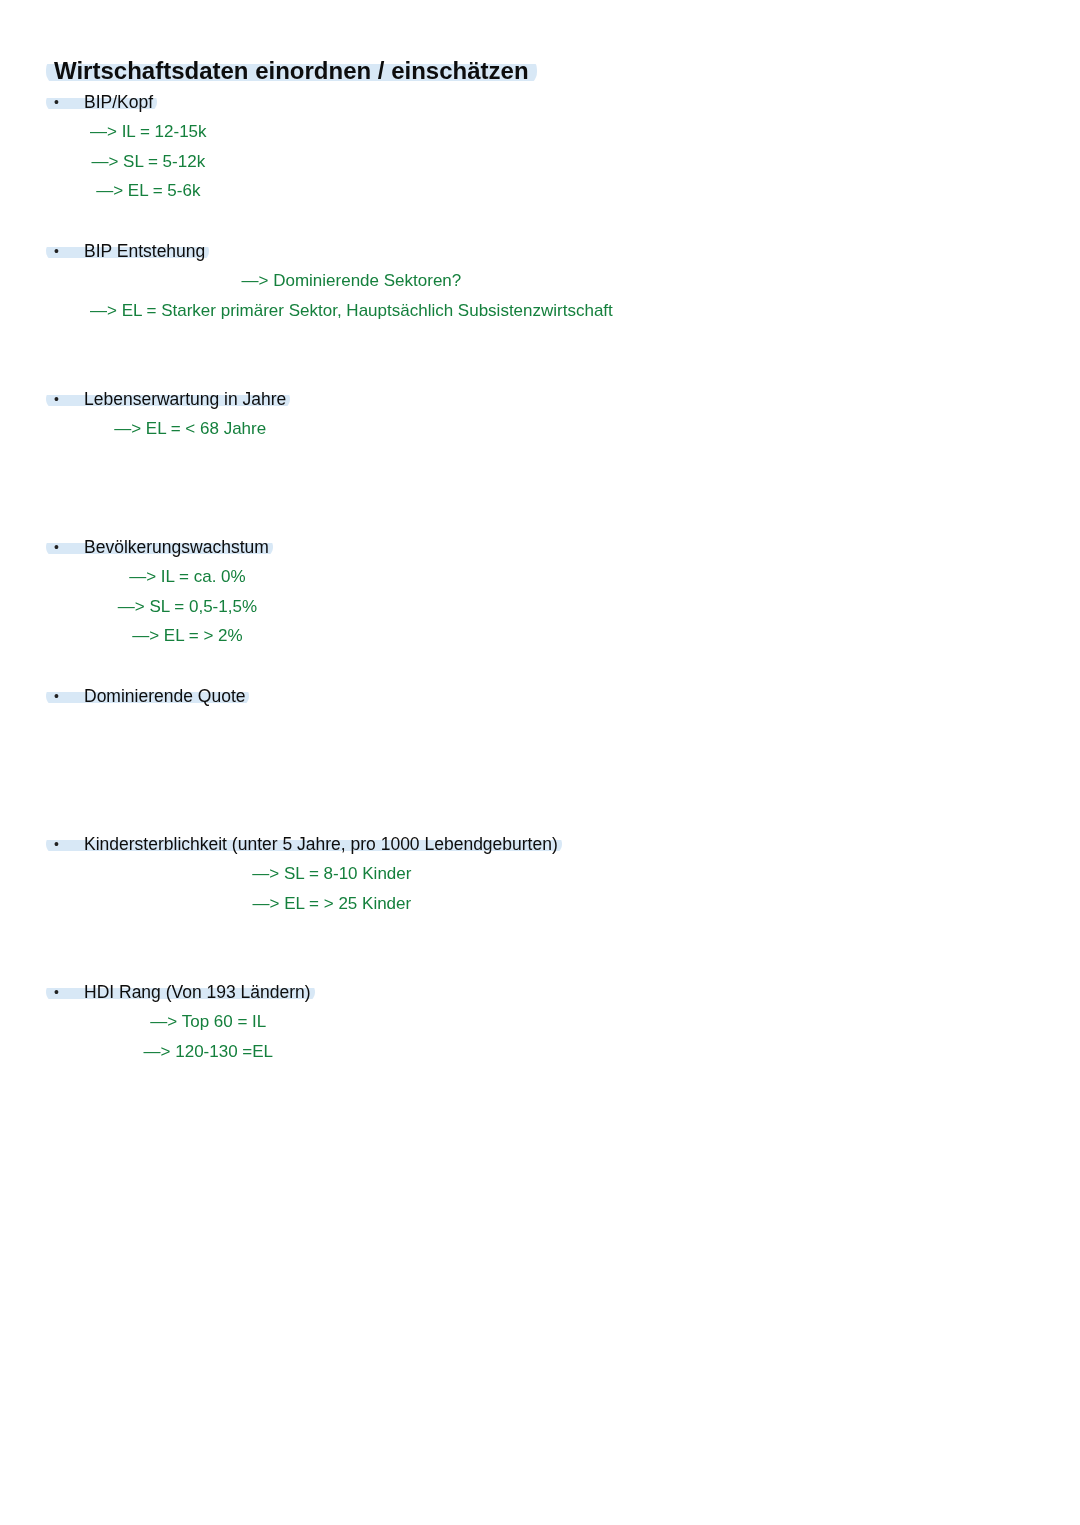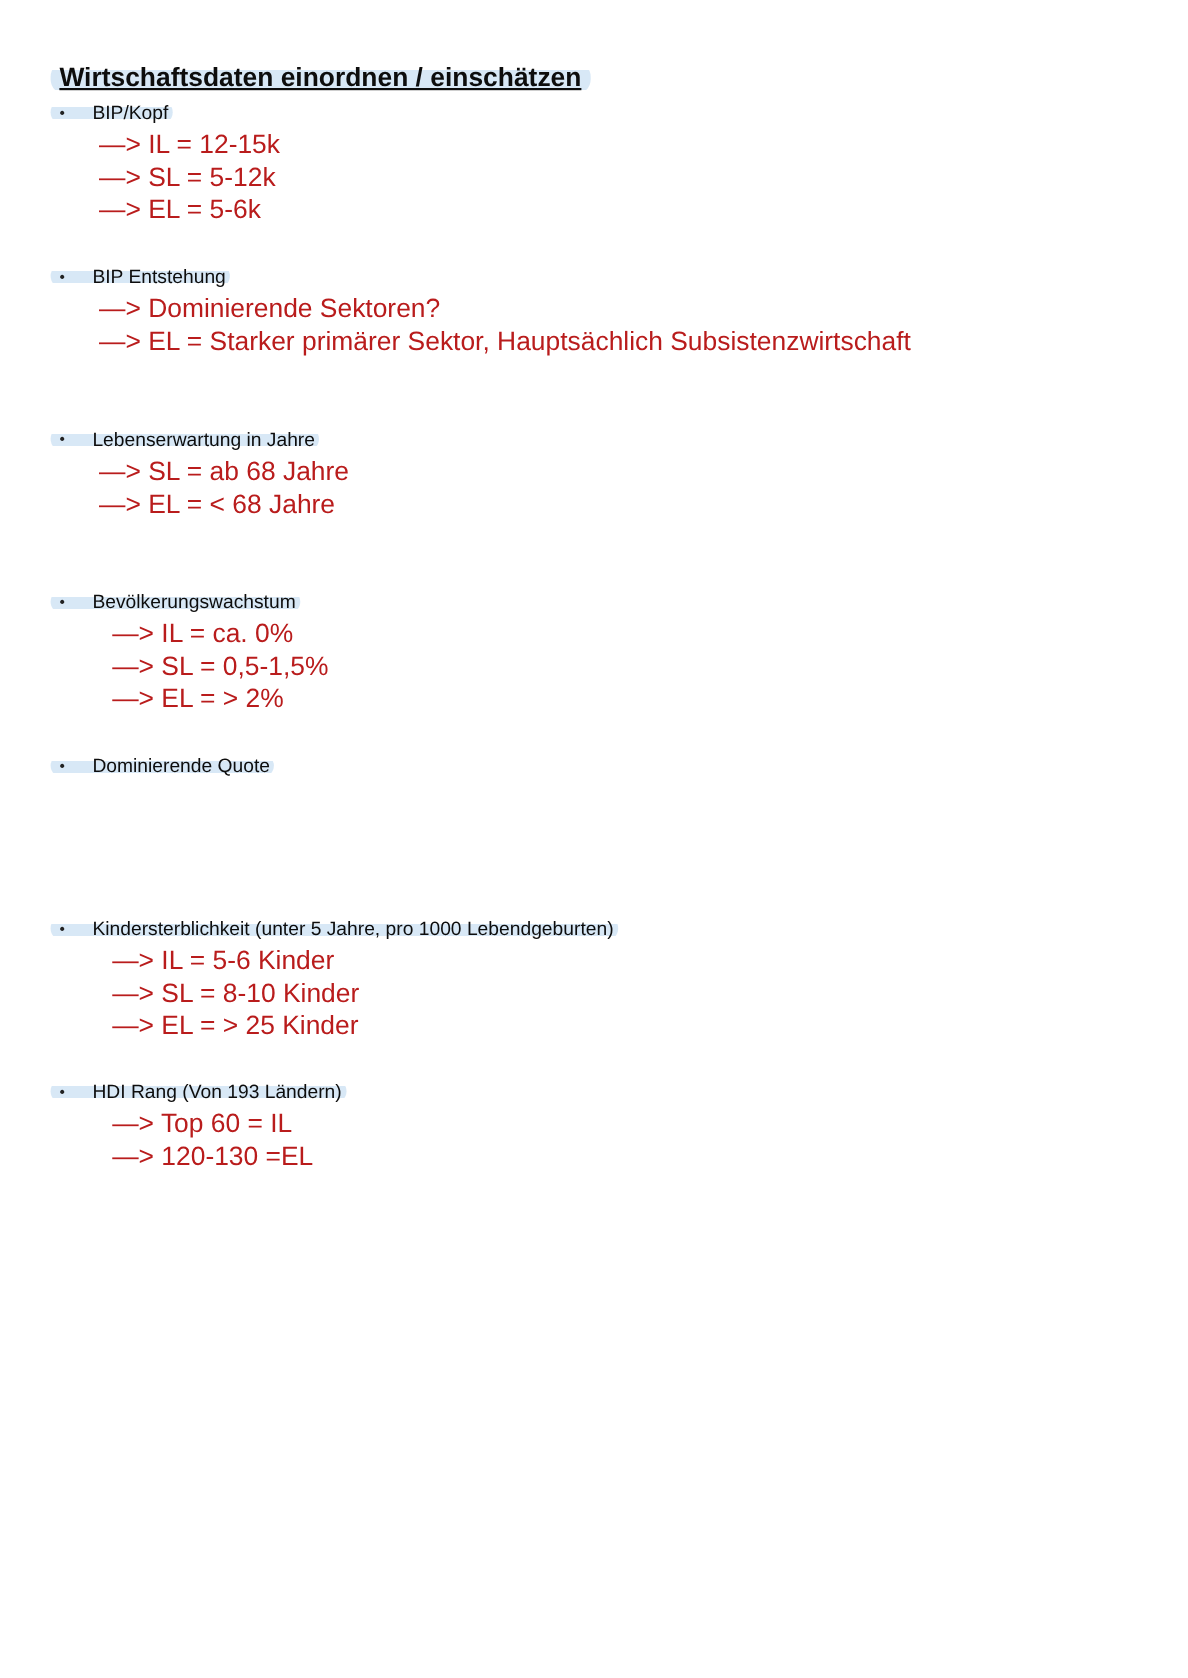--- a/index.html
+++ b/index.html
@@ -4,31 +4,30 @@
 <style>
   html, body { margin: 0; padding: 0; background: #ffffff; }
   body { width: 1080px; height: 1525px; position: relative; font-family: "Liberation Sans", sans-serif; color: #111; }
   .page { position: absolute; left: 0; top: 0; width: 1080px; height: 1525px; }
   .title {
     position: absolute; left: 46px; top: 56px;
     font-size: 24px; font-weight: bold; color: #0d0d0d;
     padding: 0 8px 0 8px; line-height: 30px;
     background: linear-gradient(to bottom, rgba(255,255,255,0) 0%, rgba(255,255,255,0) 25%, #d8e8f6 25%, #d8e8f6 85%, rgba(255,255,255,0) 85%);
     border-radius: 14px;
-    text-decoration: underline;
   }
   .section { position: absolute; left: 46px; }
   .sec-head {
     display: inline-flex; align-items: center; height: 22px;
     background: linear-gradient(to bottom, rgba(255,255,255,0) 0%, rgba(255,255,255,0) 30%, #d8e8f6 30%, #d8e8f6 80%, rgba(255,255,255,0) 80%);
     border-radius: 11px; padding-right: 4px;
   }
   .bullet { width: 38px; text-align: left; padding-left: 8px; box-sizing: border-box; font-size: 14px; color: #222; }
   .sec-label { font-size: 17.5px; font-weight: normal; color: #0d0d0d; }
-  .line { font-size: 24px; color: #b91c1c; height: 29.7px; line-height: 29.7px; white-space: pre; }
+  .line { font-size: 17px; color: #15803d; height: 29.7px; line-height: 29.7px; white-space: pre; text-align: center; }
   .lines-a { margin-left: 44px; margin-top: 4px; }
   .lines-b { margin-left: 56px; margin-top: 4px; }
 </style>
 </head>
 <body>
 
 <div class="page">
 
   <div class="title">Wirtschaftsdaten einordnen / einschätzen</div>
 
@@ -54,21 +53,20 @@
       <div class="line">—&gt; EL = Starker primärer Sektor, Hauptsächlich Subsistenzwirtschaft</div>
     </div>
   </div>
 
   <div class="section" style="top:388px;">
     <div class="sec-head">
       <span class="bullet">•</span>
       <span class="sec-label">Lebenserwartung in Jahre</span>
     </div>
     <div class="lines-a">
-      <div class="line">—&gt; SL = ab 68 Jahre</div>
       <div class="line">—&gt; EL = &lt; 68 Jahre</div>
     </div>
   </div>
 
   <div class="section" style="top:536px;">
     <div class="sec-head">
       <span class="bullet">•</span>
       <span class="sec-label">Bevölkerungswachstum</span>
     </div>
     <div class="lines-b">
@@ -84,21 +82,20 @@
       <span class="sec-label">Dominierende Quote</span>
     </div>
   </div>
 
   <div class="section" style="top:833px;">
     <div class="sec-head">
       <span class="bullet">•</span>
       <span class="sec-label">Kindersterblichkeit (unter 5 Jahre, pro 1000 Lebendgeburten)</span>
     </div>
     <div class="lines-b">
-      <div class="line">—&gt; IL = 5-6 Kinder</div>
       <div class="line">—&gt; SL = 8-10 Kinder</div>
       <div class="line">—&gt; EL = &gt; 25 Kinder</div>
     </div>
   </div>
 
   <div class="section" style="top:981px;">
     <div class="sec-head">
       <span class="bullet">•</span>
       <span class="sec-label">HDI Rang (Von 193 Ländern)</span>
     </div>

